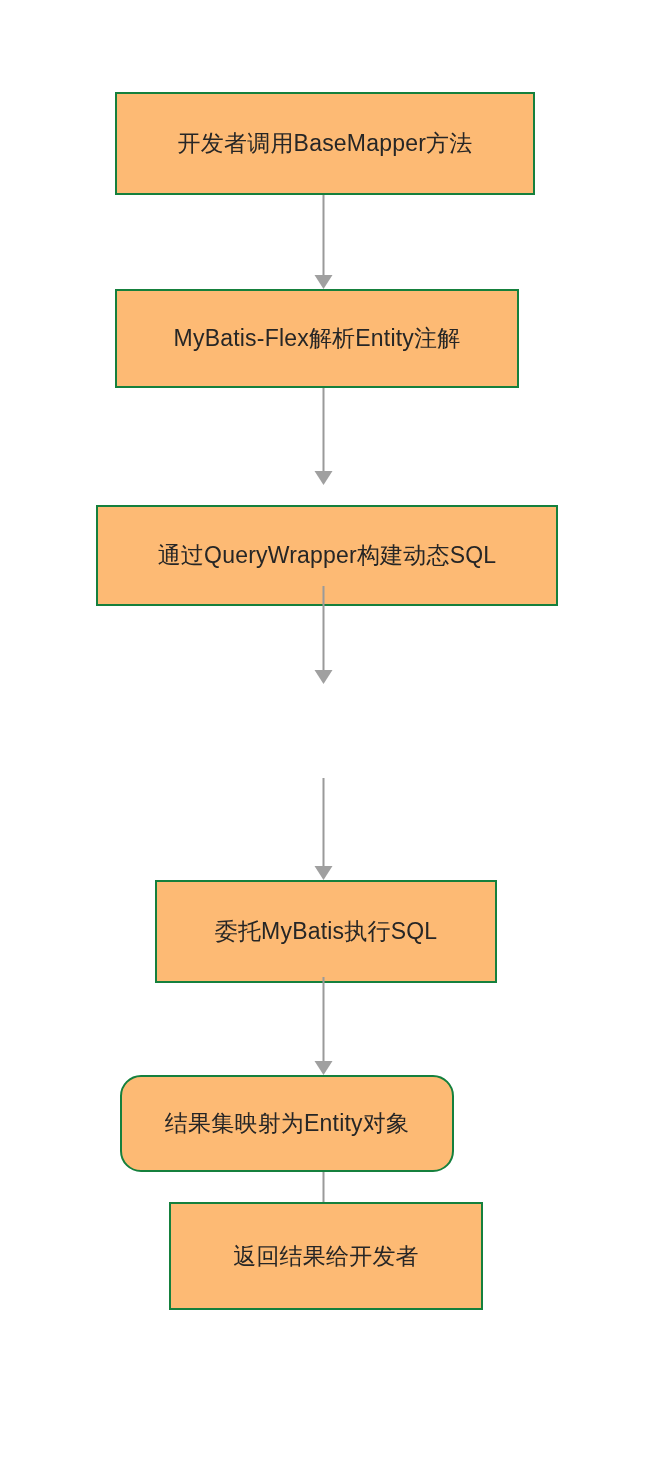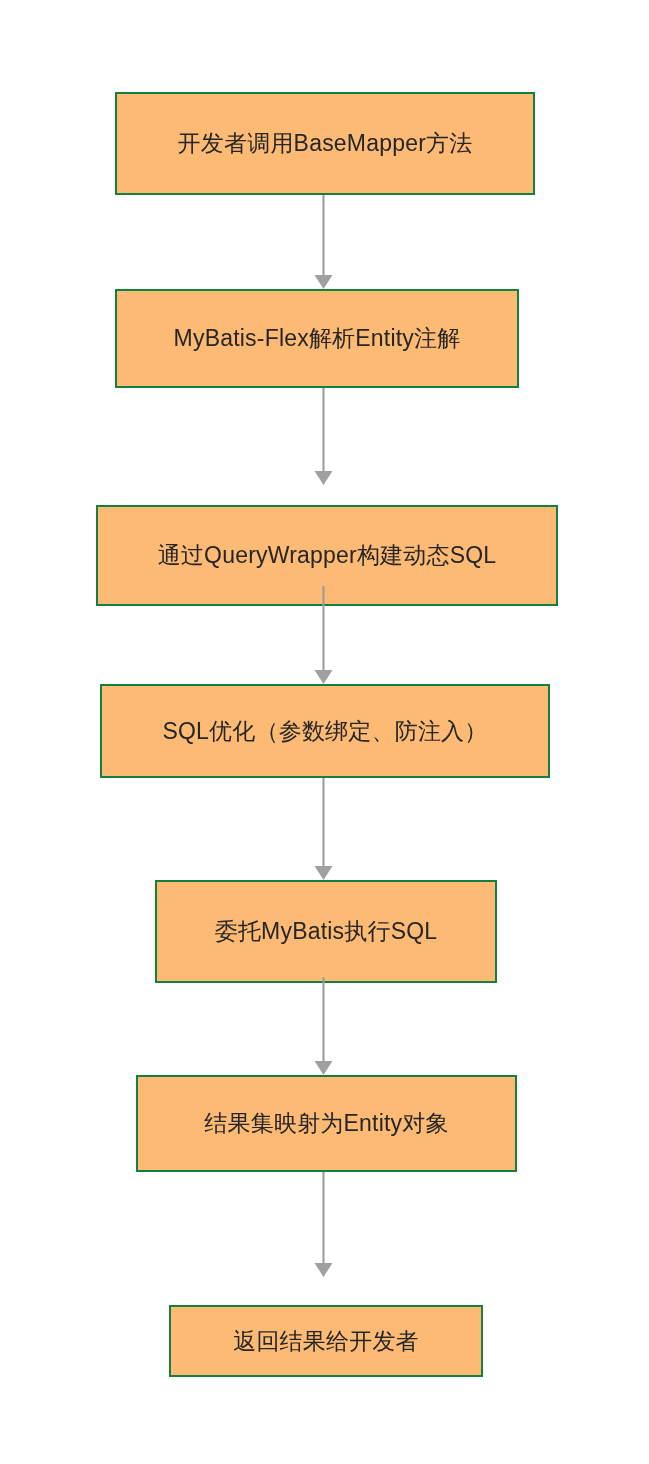--- a/index.html
+++ b/index.html
@@ -40,22 +40,22 @@
     white-space: nowrap;
     font-weight: 400;
   }
 
   
   #node-1 { left: 115px; top: 92px;   width: 420px; height: 103px; }
   #node-2 { left: 115px; top: 289px;  width: 404px; height: 99px;  }
   #node-3 { left: 96px;  top: 485px;  width: 462px; height: 101px; margin-top: 20px; }
   #node-4 { left: 100px; top: 684px;  width: 450px; height: 94px;  }
   #node-5 { left: 155px; top: 880px;  width: 342px; height: 103px;  }
-  #node-6 { left: 136px; top: 1075px; width: 381px; height: 97px;  }
-  #node-7 { left: 169px; top: 1305px; width: 314px; height: 72px;  }
+  #node-6 { left: 120px; top: 1075px; width: 334px; height: 97px; border-radius: 21px;  }
+  #node-7 { left: 169px; top: 1202px; width: 314px; height: 108px;  }
 
   
   .connector {
     position: absolute;
     left: 324px;
     width: 1px;
     transform: translateX(-0.5px);
   }
   .connector .stem {
     position: absolute;
@@ -115,23 +115,20 @@
 
   <div class="node" id="node-3">
     <span class="node-label">通过QueryWrapper构建动态SQL</span>
   </div>
 
   <div class="connector" id="conn-3">
     <div class="stem"></div>
     <div class="head"></div>
   </div>
 
-  <div class="node" id="node-4">
-    <span class="node-label">SQL优化（参数绑定、防注入）</span>
-  </div>
 
   <div class="connector" id="conn-4">
     <div class="stem"></div>
     <div class="head"></div>
   </div>
 
   <div class="node" id="node-5">
     <span class="node-label">委托MyBatis执行SQL</span>
   </div>
 

